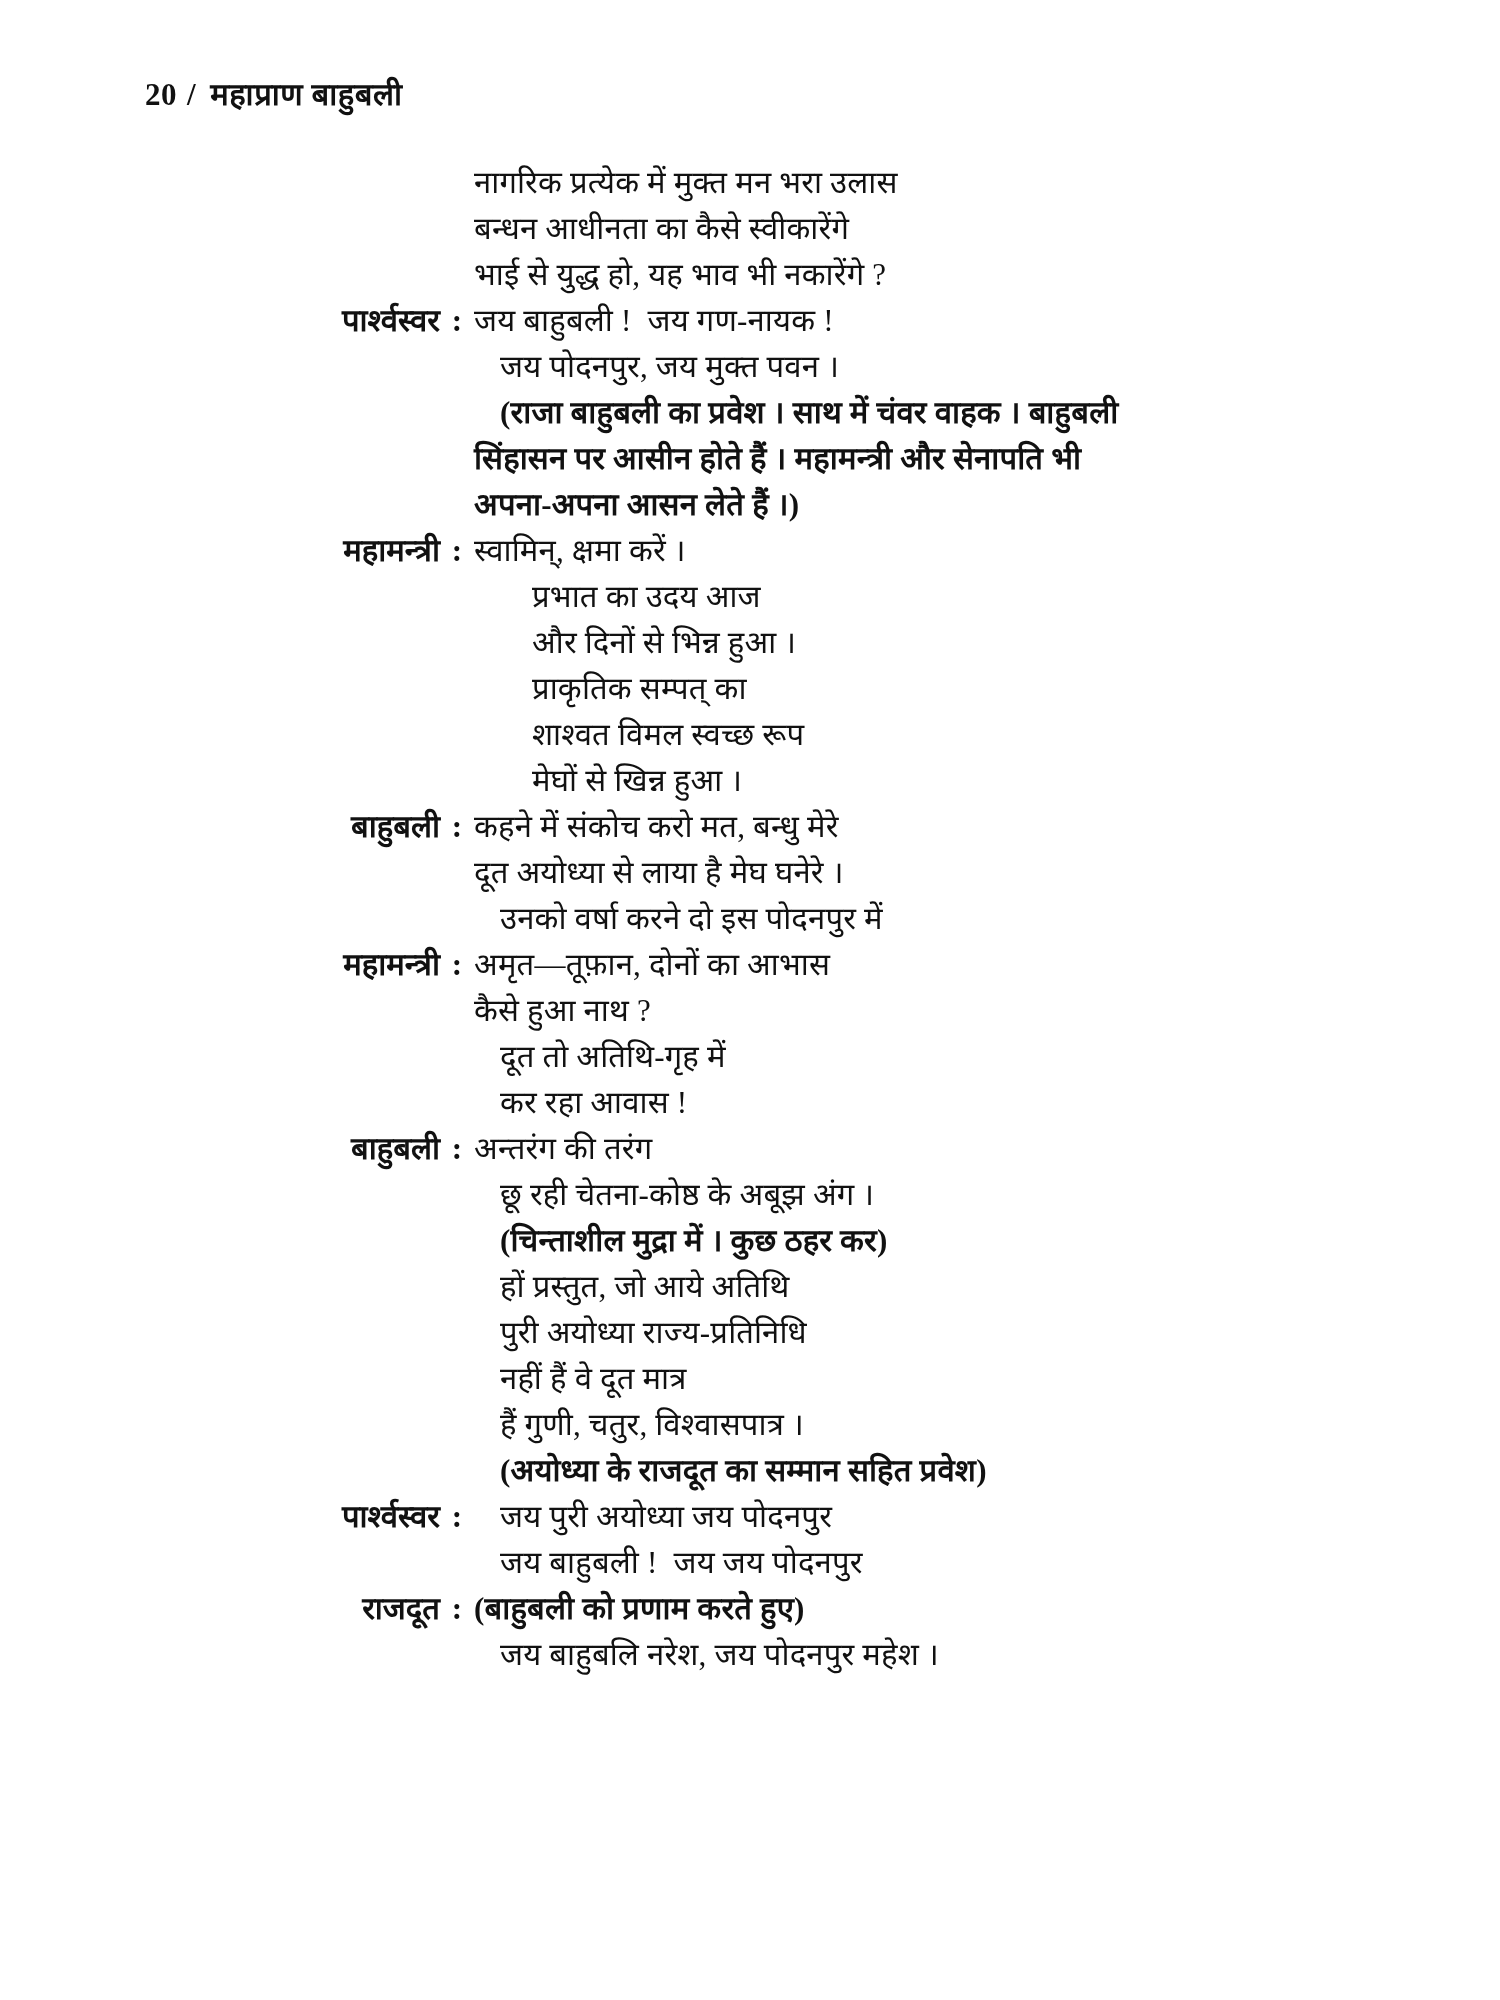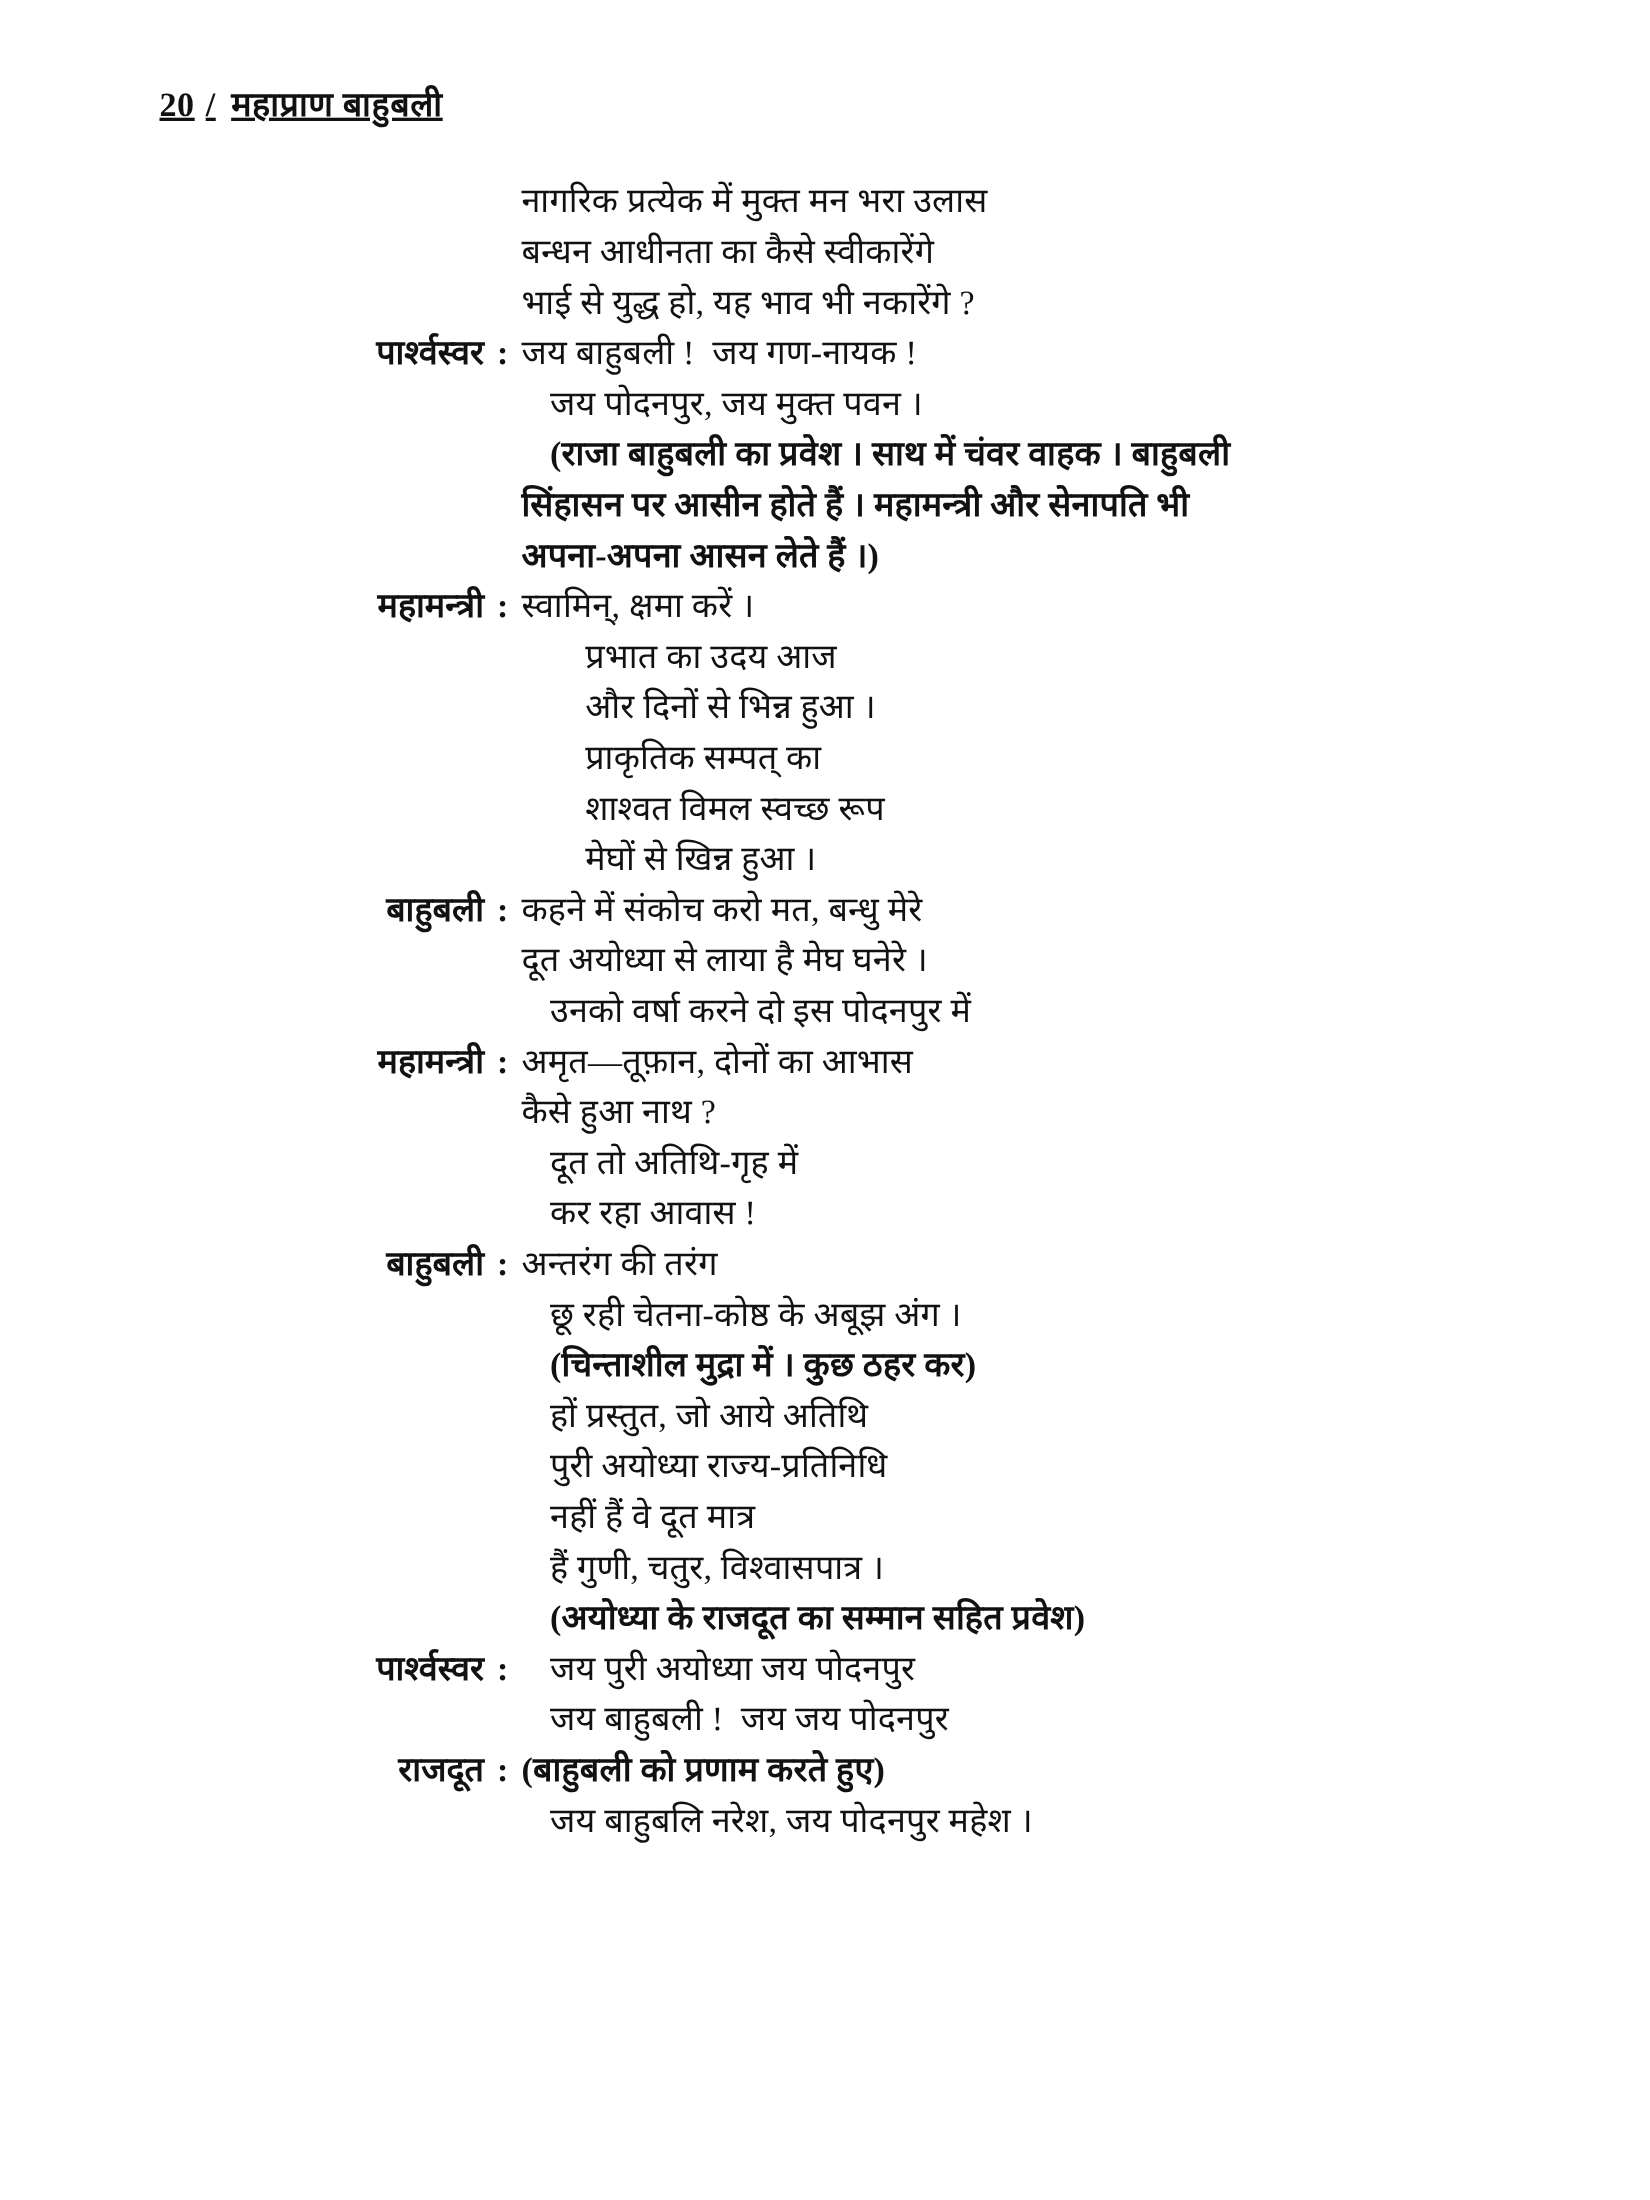--- a/index.html
+++ b/index.html
@@ -24,21 +24,20 @@
   }
   
   .runhead {
     position: absolute;
     top: 72px;
     left: 145px;
     font-size: 31px;
     font-weight: bold;
     letter-spacing: 0.5px;
     white-space: nowrap;
-    text-decoration: underline;
   }
   .runhead .num { margin-right: 10px; }
   .runhead .slash { margin-right: 14px; }
 
   
   .body {
     position: absolute;
     top: 160px;
     left: 0;
     width: 1252px;

